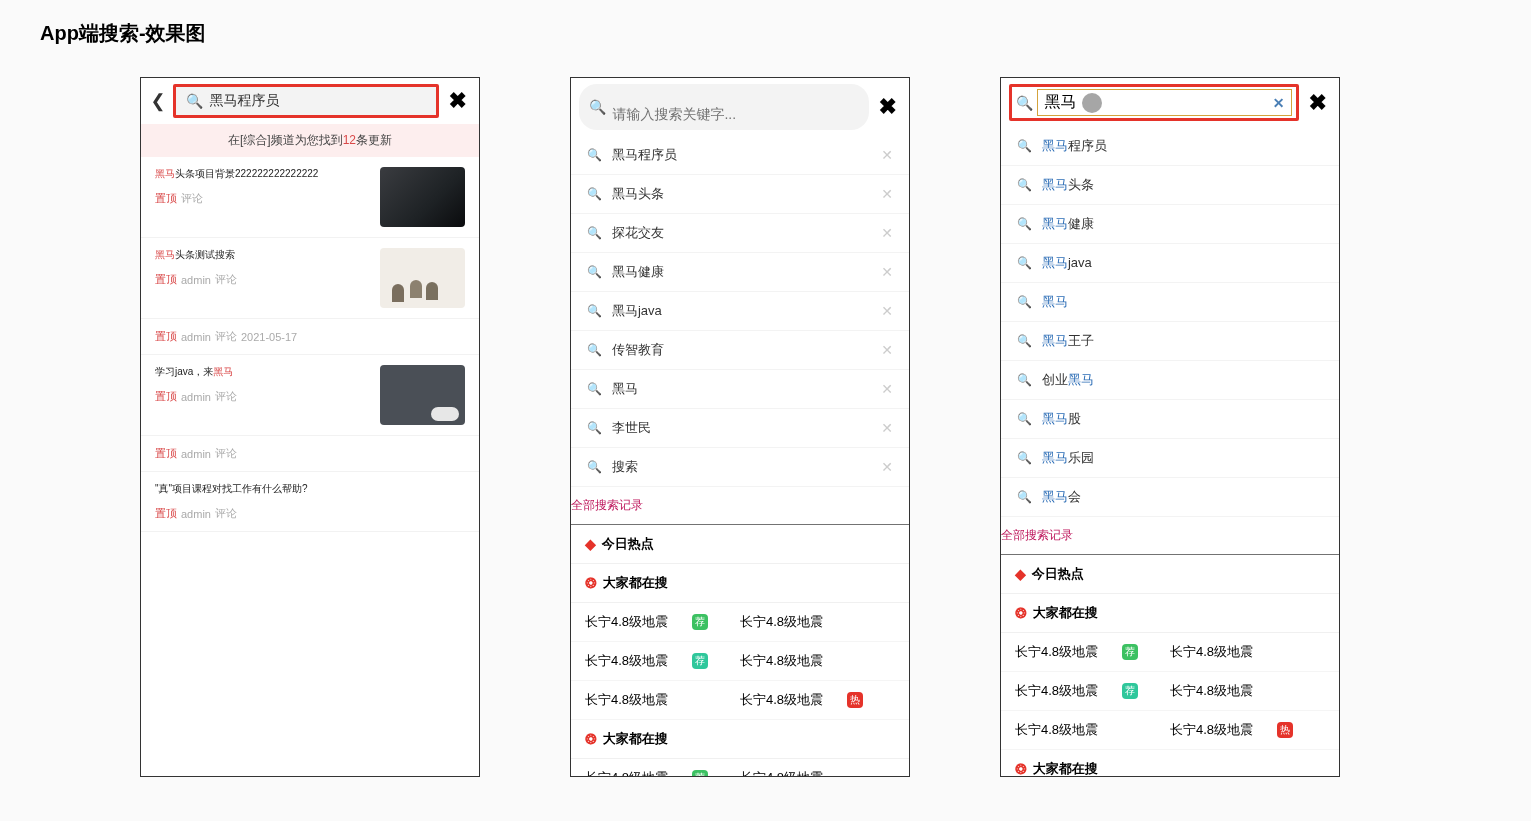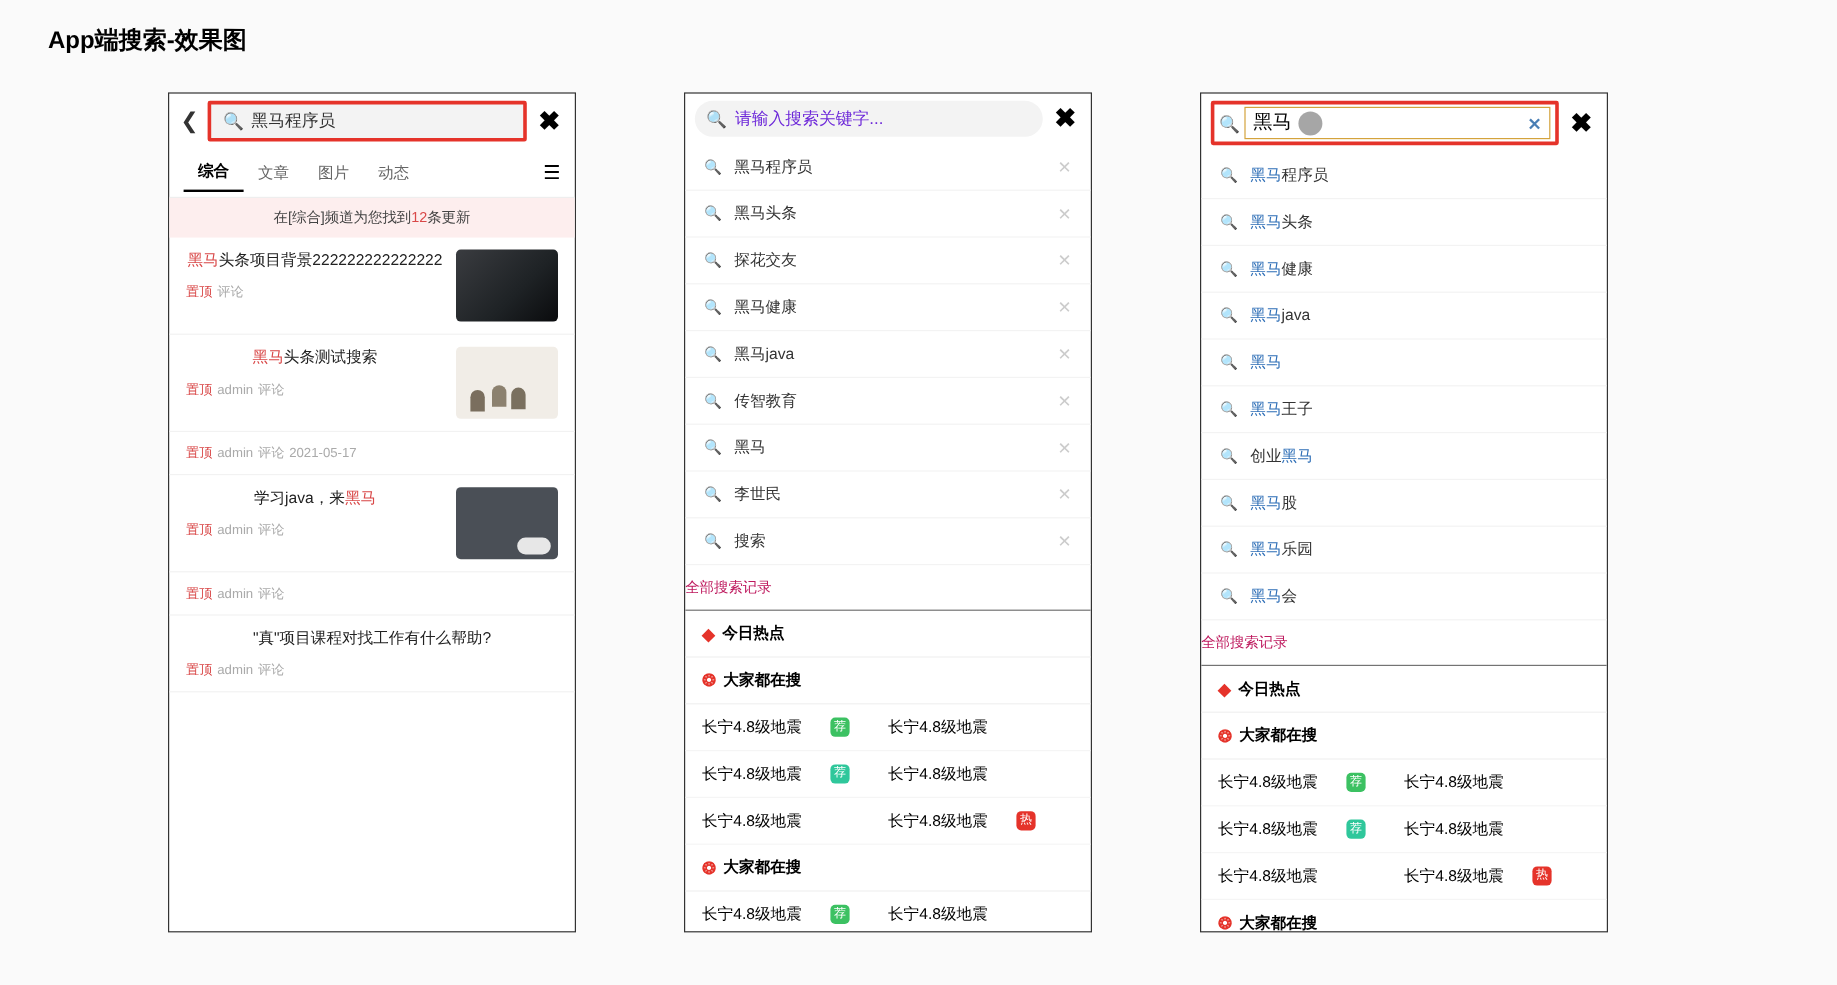--- a/index.html
+++ b/index.html
@@ -6,37 +6,37 @@
     body { font-family: -apple-system, "PingFang SC", "Microsoft YaHei", sans-serif; background: #fafafa; padding: 20px 40px; }
     h1 { font-size: 20px; font-weight: bold; color: #000; margin-bottom: 30px; }
     .phones { display: flex; gap: 90px; justify-content: flex-start; padding-left: 100px; }
     .phone { width: 340px; border: 1px solid #333; background: #fff; height: 700px; overflow: hidden; position: relative; display:flex; flex-direction:column; }
     
     .searchbar { display:flex; align-items:center; padding:6px 8px; gap:6px; }
     .back-chevron { width:18px; text-align:center; color:#333; font-size:18px; cursor:pointer; }
     .search-input-wrap { flex:1; position:relative; background:#f3f3f3; border-radius:18px; padding:6px 10px; display:flex; align-items:center; gap:6px; }
     .search-icon { color:#888; font-size:14px; }
     .search-input { border:none; background:transparent; outline:none; font-size:14px; flex:1; color:#333; }
-    .search-placeholder { color:#6d28d9; font-size:14px; }
+    .search-placeholder { color:#737373; font-size:14px;margin-top:16px; }
     .close-x { font-size:22px; font-weight:bold; cursor:pointer; padding:0 4px; }
     .clear-input { color:#4a7fb5; font-size:14px; cursor:pointer; font-weight:bold; }
     .red-box { border:3px solid #e5332a; border-radius:2px; }
     
     .tabs { display:flex; align-items:center; padding:4px 12px; border-bottom:1px solid #eee; font-size:13px; }
     .tab { padding:6px 12px; color:#666; cursor:pointer; }
     .tab.active { color:#000; font-weight:bold; border-bottom:2px solid #000; }
     .menu-lines { margin-left:auto; font-size:16px; cursor:pointer; }
     
     .notice { background:#fdeeee; color:#444; font-size:12px; text-align:center; padding:8px 0; }
     .notice .n-red { color:#d94848; }
     
     .result { padding:10px 14px; border-bottom:1px solid #f2f2f2; }
     .result-row { display:flex; gap:10px; }
     .result-text { flex:1; }
-    .result-title { font-size:13px; line-height:1.4; color:#222; margin-bottom:10px;text-align:center; }
+    .result-title { font-size:10px; line-height:1.4; color:#222; margin-bottom:10px; }
     .hl { color:#d94848; }
     .meta { display:flex; gap:4px; font-size:11px; color:#aaa; align-items:center; }
     .meta .top { color:#d94848; }
     .thumb { width:85px; height:60px; background:#dedede; border-radius:4px; }
     .thumb.car { background:linear-gradient(135deg,#3a3c40,#1e2225 60%,#0a0b0d); position:relative; }
     .thumb.people { background:#f1ede7; position:relative; }
     .thumb.people::after { content:""; position:absolute; bottom:6px; left:12px; width:12px; height:18px; background:#7a6e5e; border-radius:6px 6px 0 0; box-shadow: 18px -4px 0 #8c816f, 34px -2px 0 #7a705f; }
     .thumb.desk { background:#4a4f56; position:relative; }
     .thumb.desk::after { content:""; position:absolute; bottom:4px; right:6px; width:28px; height:14px; background:#e7e7e7; border-radius:7px; }
     
@@ -70,27 +70,20 @@
 
   <div class="phone">
     <div class="searchbar">
       <span class="back-chevron">❮</span>
       <div class="search-input-wrap red-box">
         <span class="search-icon">🔍</span>
         <input class="search-input" value="黑马程序员" style="">
       </div>
       <span class="close-x">✖</span>
     </div>
-    <div class="tabs">
-      <span class="tab active">综合</span>
-      <span class="tab">文章</span>
-      <span class="tab">图片</span>
-      <span class="tab">动态</span>
-      <span class="menu-lines">☰</span>
-    </div>
     <div class="notice">
       <span>在[综合]频道为您找到</span><span class="n-red">12</span><span>条更新</span>
     </div>
     <div id="p1results">
         <div class="result">
           <div class="result-row">
             <div class="result-text">
               <div class="result-title"><span class="hl">黑马</span>头条项目背景222222222222222</div>
               <div class="meta">
                 <span class="top">置顶</span>

